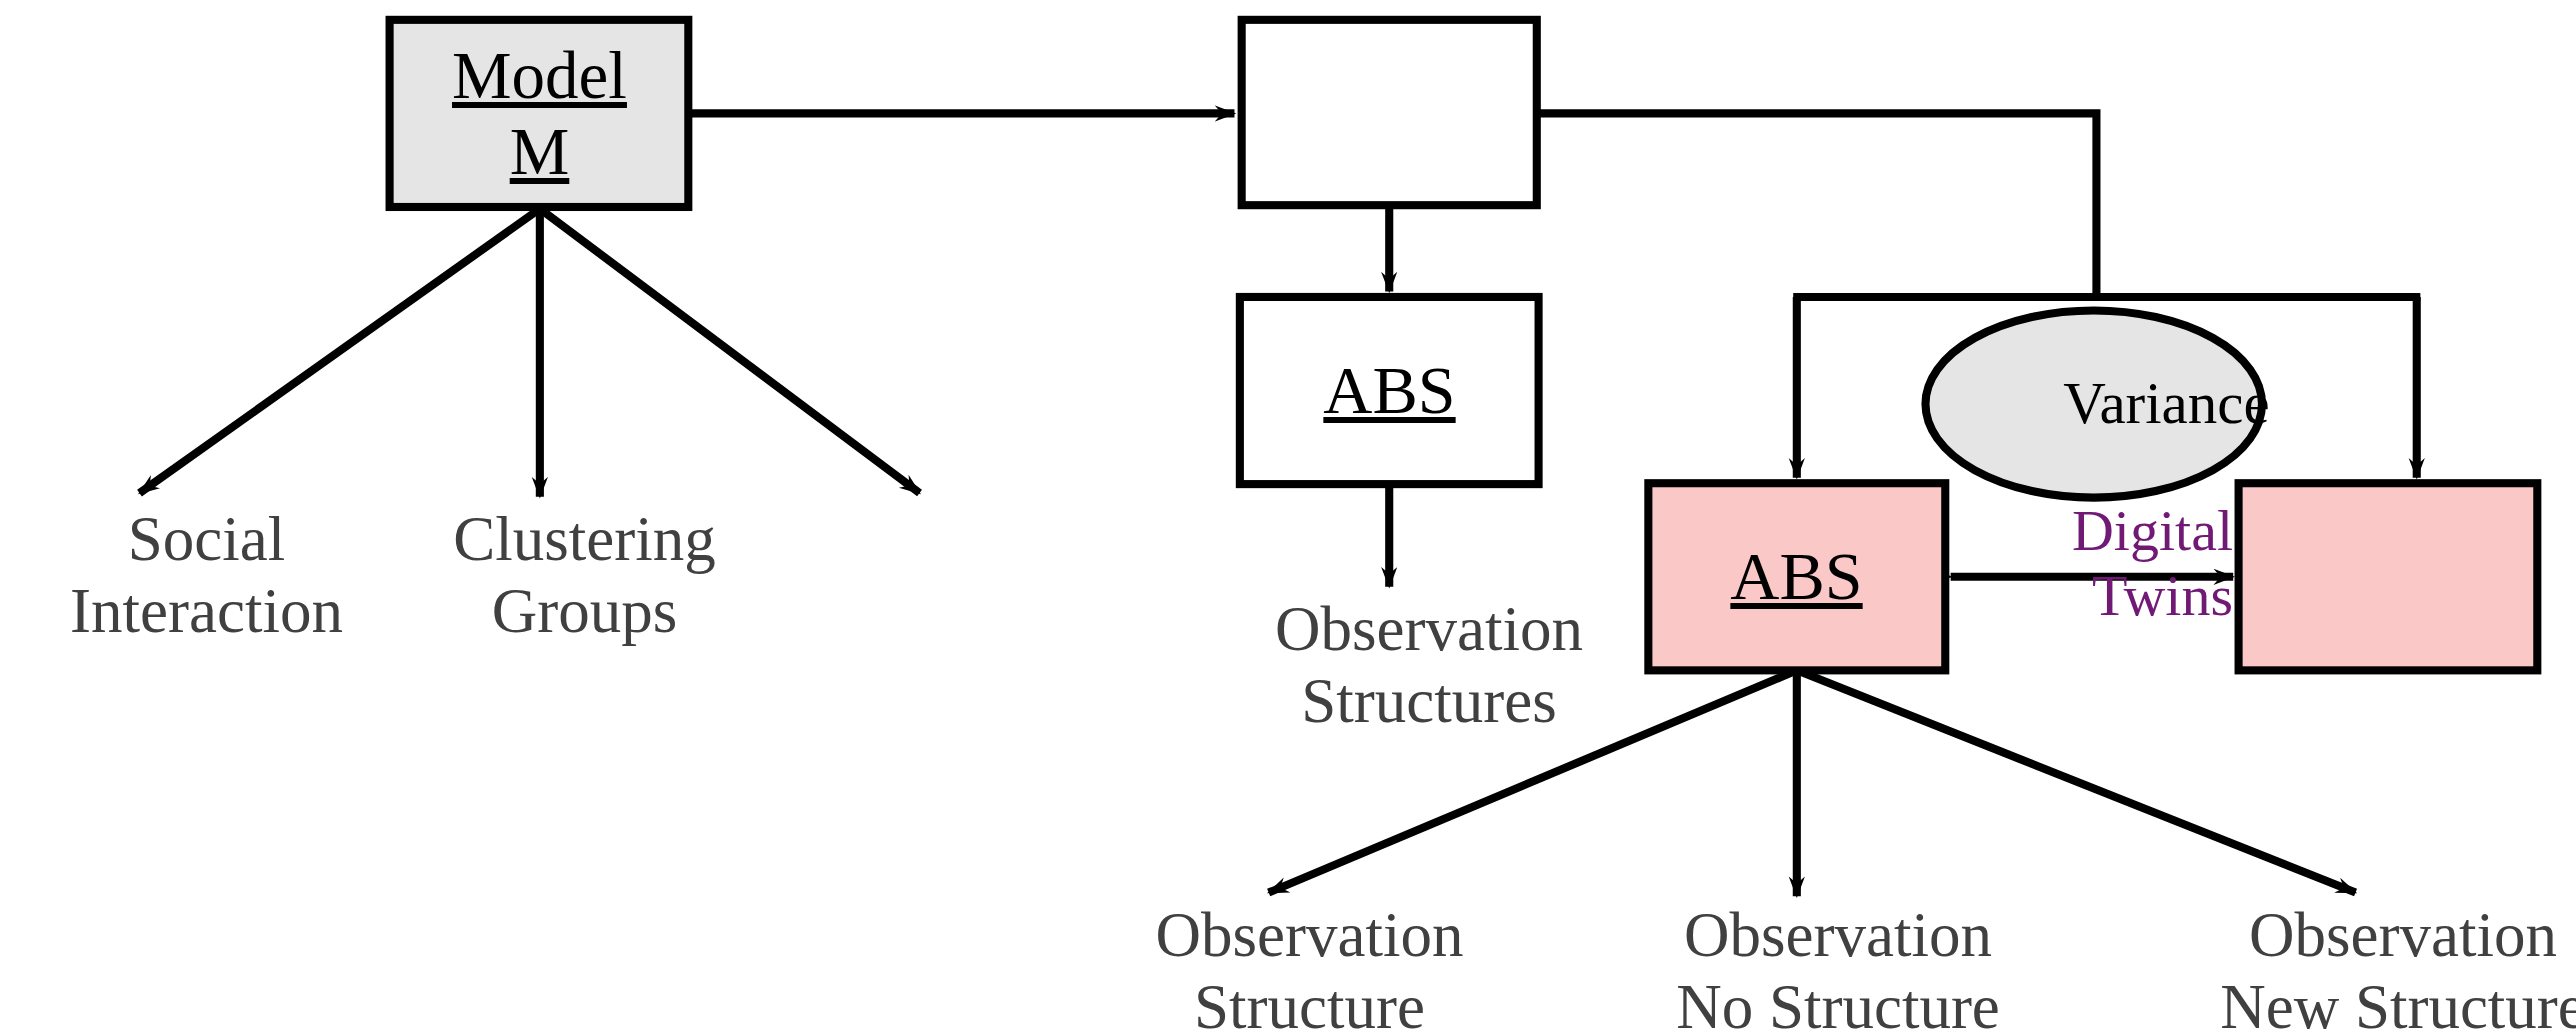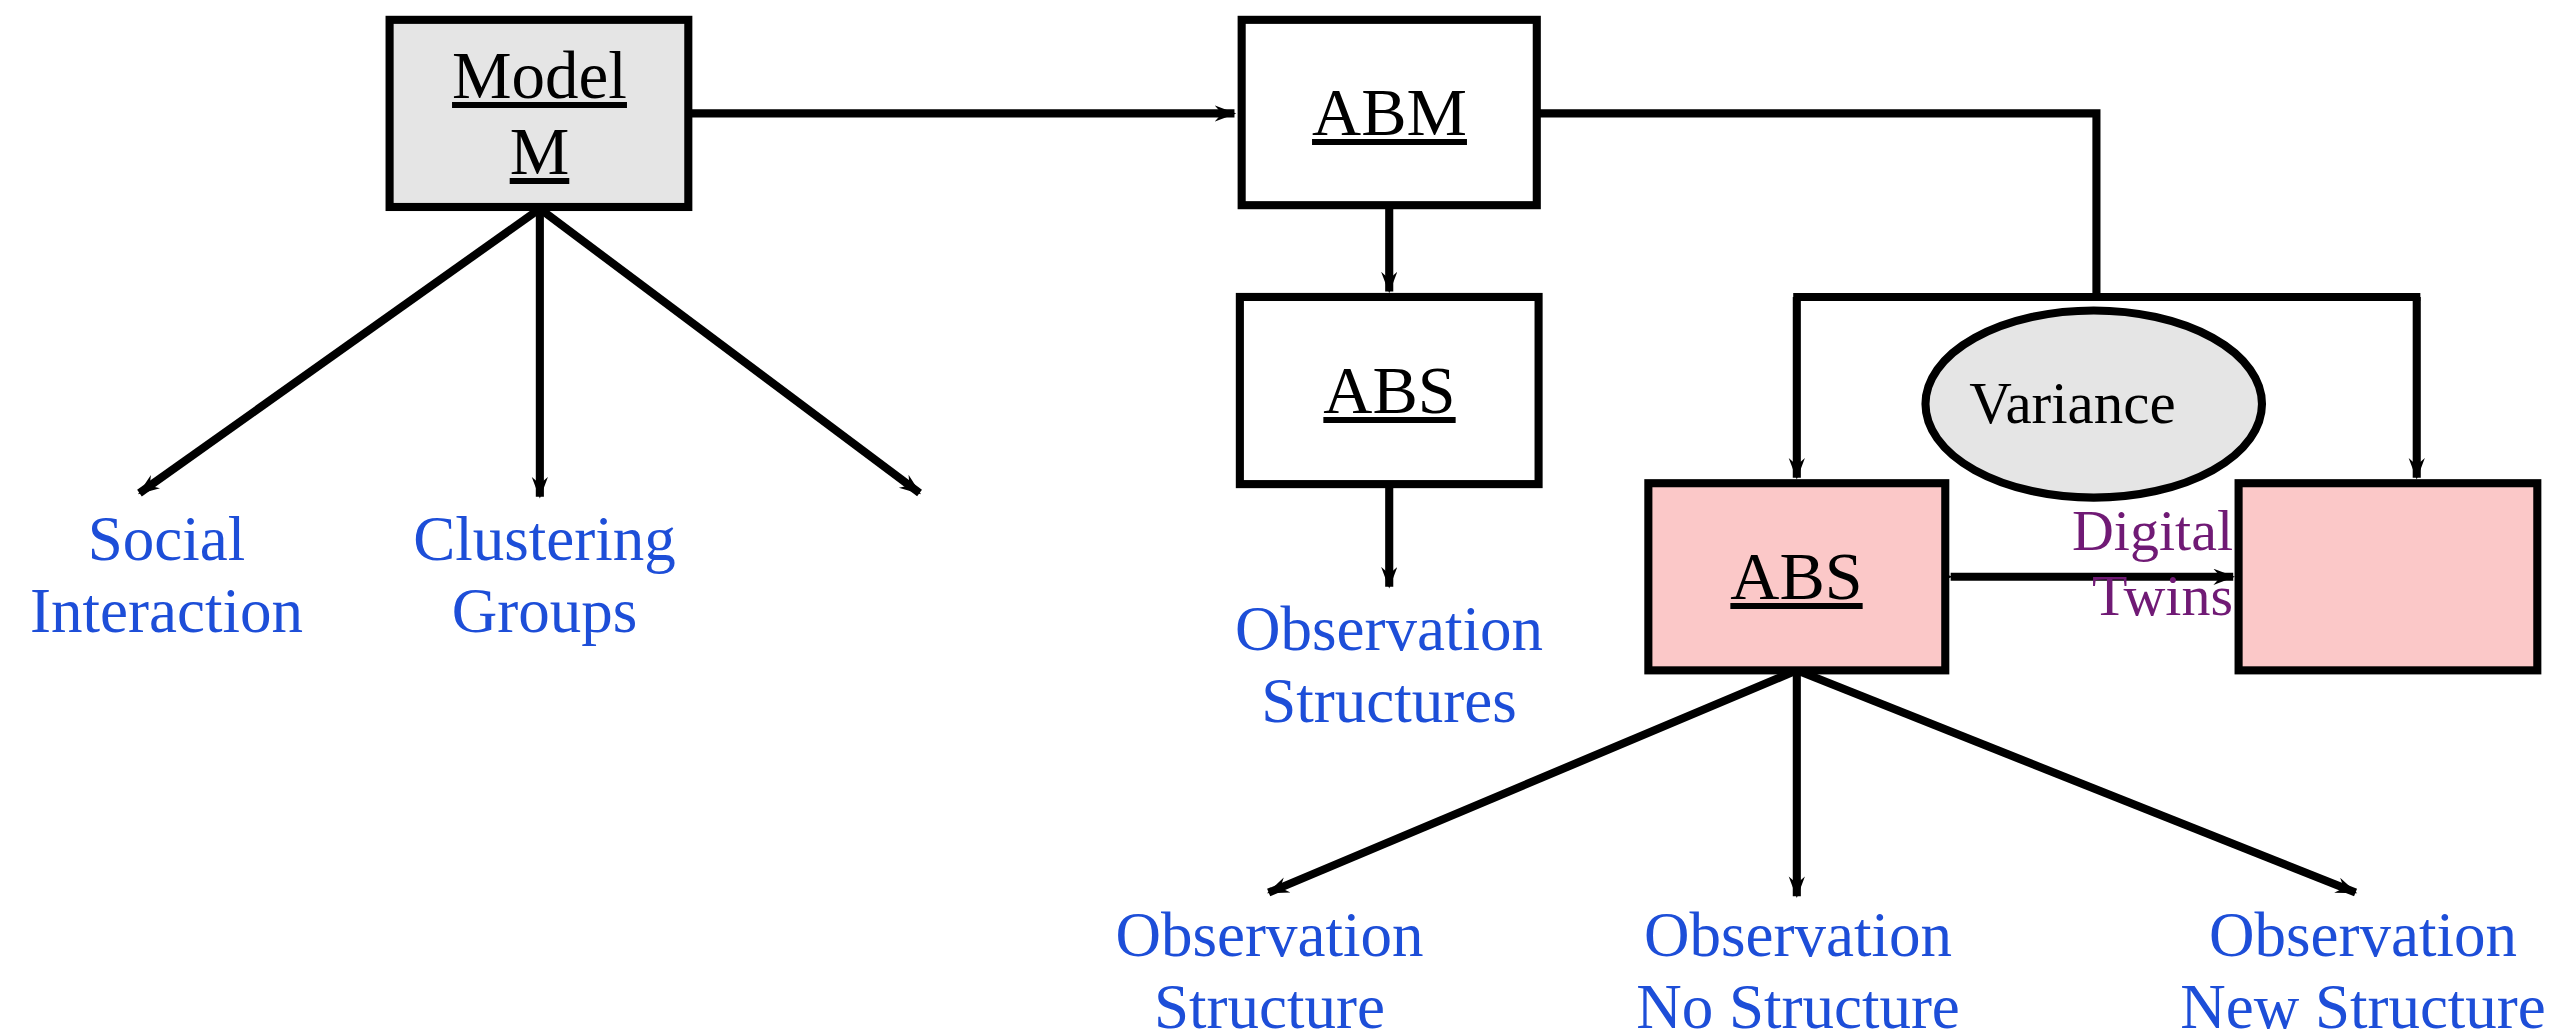--- a/index.html
+++ b/index.html
@@ -9,22 +9,22 @@
 
   .node-label{
     position:absolute;display:flex;align-items:center;justify-content:center;
     text-align:center;color:#000;line-height:1.05;white-space:pre-line;
     pointer-events:none;
   }
   .box-text{font-size:68px;text-decoration:underline;}
   .box-text.two-line{font-size:67px;line-height:1.12;}
   .ellipse-text{font-size:59px;}
   .leaf-text{
-    position:absolute;text-align:center;color:#1d4ed8;font-size:63px;
-    line-height:1.14;white-space:pre-line;
+    position:absolute;text-align:center;color:#404040;font-size:63px;
+    line-height:1.14;white-space:pre-line;margin-left:40px;
   }
   .edge-text{
     position:absolute;text-align:right;color:#701a75;font-size:58px;
     line-height:1.12;white-space:pre-line;
   }
 </style>
 </head>
 <body>
 
 <div id="root">
@@ -71,25 +71,24 @@
     <rect x="1832" y="537" width="330" height="208" fill="#fbc8c8" stroke="#000" stroke-width="9"></rect>
 
     <rect x="2488" y="537" width="332" height="208" fill="#fbc8c8" stroke="#000" stroke-width="9"></rect>
 
     <ellipse cx="2327" cy="449" rx="187" ry="104" fill="#e5e5e5" stroke="#000" stroke-width="9"></ellipse>
   </svg>
 
   <div class="node-label box-text two-line" style="left:390px;top:20px;width:299px;height:187px;">Model
 M</div>
 
-  <div class="node-label box-text" style="left:1242px;top:20px;width:295px;height:185px;">ABM</div>
 
   <div class="node-label box-text" style="left:1240px;top:297px;width:299px;height:187px;">ABS</div>
 
-  <div class="node-label ellipse-text" style="left:1904px;top:310px;width:337px;height:187px;">Variance</div>
+  <div class="node-label ellipse-text" style="left:1998px;top:310px;width:337px;height:187px;">Variance</div>
 
   <div class="node-label box-text" style="left:1648px;top:483px;width:297px;height:187px;">ABS</div>
 
 
   <div class="edge-text" style="left:1952px;top:499px;width:281px;">Digital
 Twins</div>
 
   <div class="leaf-text" style="left:0px;top:504px;width:333px;">Social
 Interaction</div>
 

